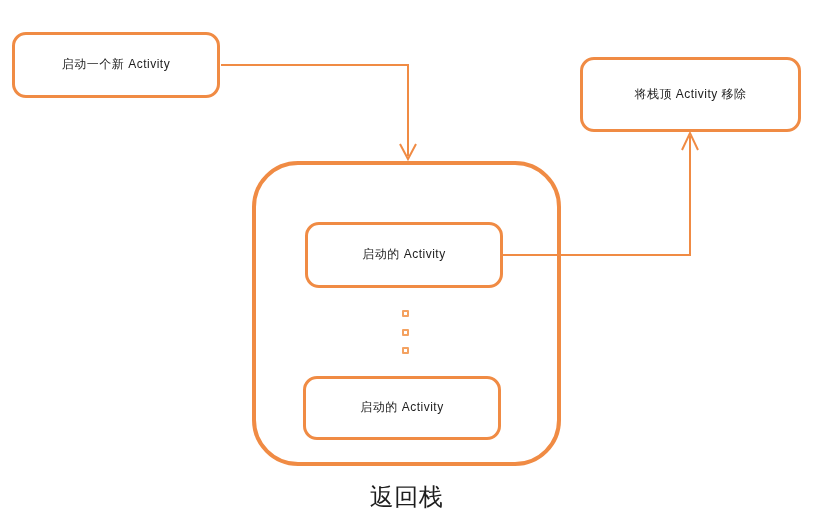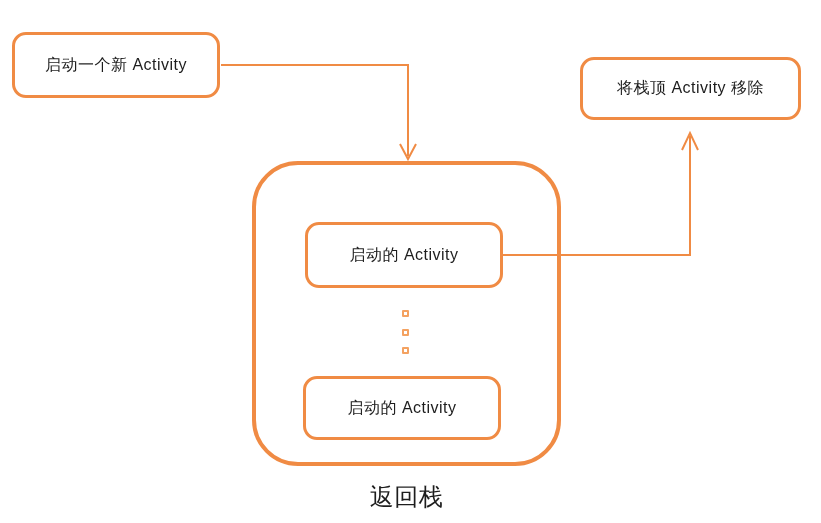--- a/index.html
+++ b/index.html
@@ -33,21 +33,21 @@
     position: absolute;
     box-sizing: border-box;
     background: #ffffff;
     border: 3px solid #F08B44;
     display: flex;
     align-items: center;
     justify-content: center;
     text-align: center;
   }
   .node-label {
-    font-size: 16px;
+    font-size: 12px;
     line-height: 1.3;
     letter-spacing: 0.5px;
     color: #1d1d1d;
     white-space: nowrap;
   }
   
   #stack-container {
     left: 252px;
     top: 161px;
     width: 309px;
@@ -63,21 +63,21 @@
     top: 32px;
     width: 208px;
     height: 66px;
     border-radius: 14px;
   }
   
   #node-pop-activity {
     left: 580px;
     top: 57px;
     width: 221px;
-    height: 63px;
+    height: 75px;
     border-radius: 14px;
   }
   
   #node-stack-top {
     left: 305px;
     top: 222px;
     width: 198px;
     height: 66px;
     border-radius: 14px;
   }

